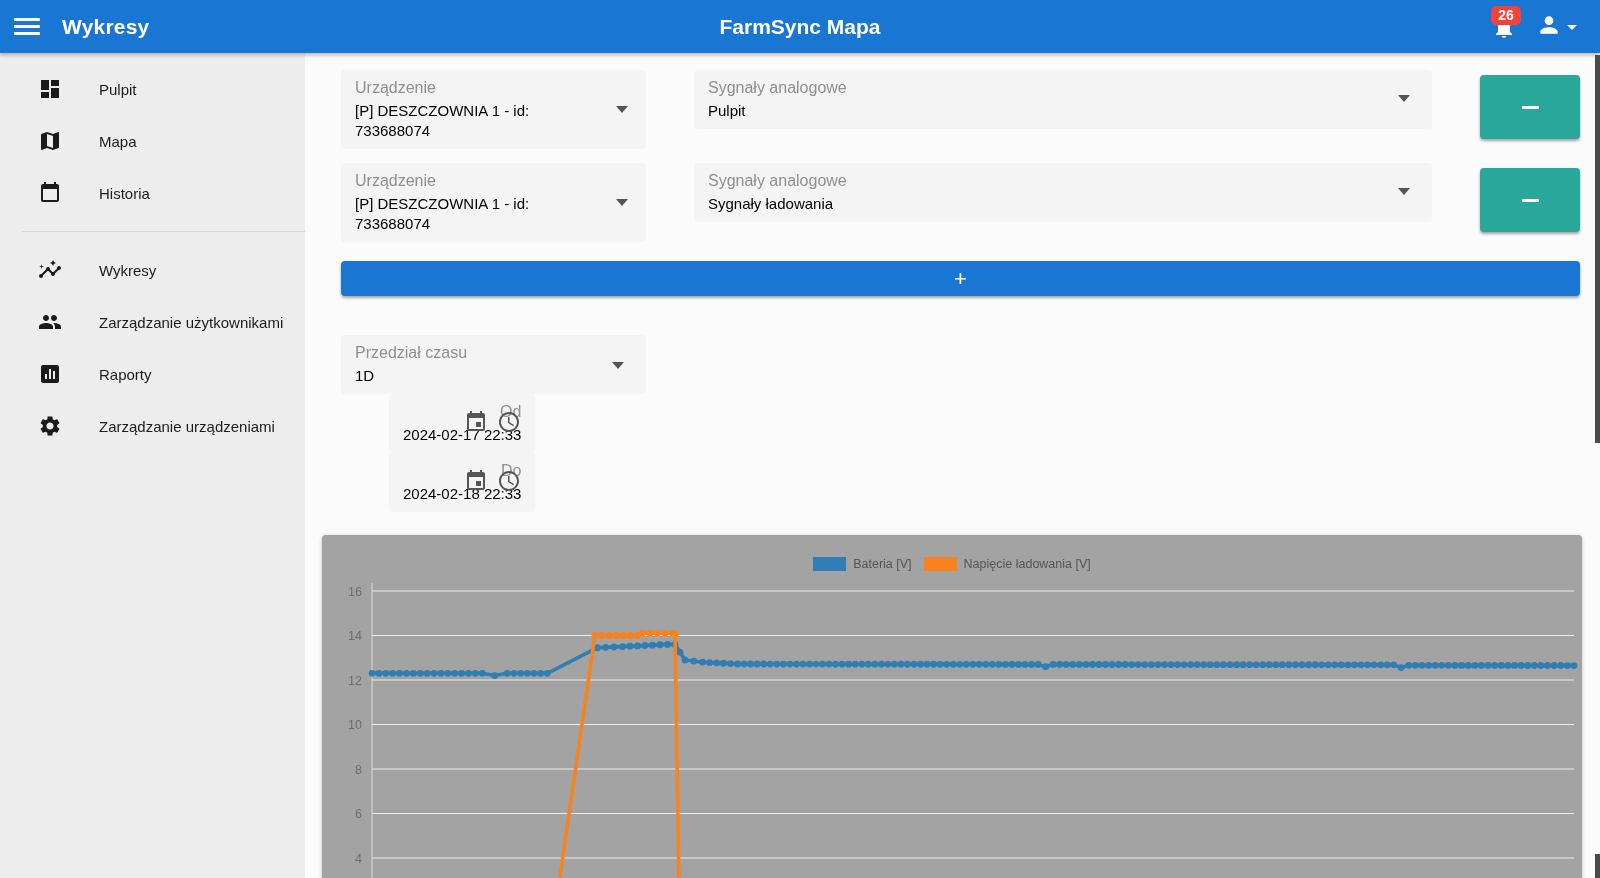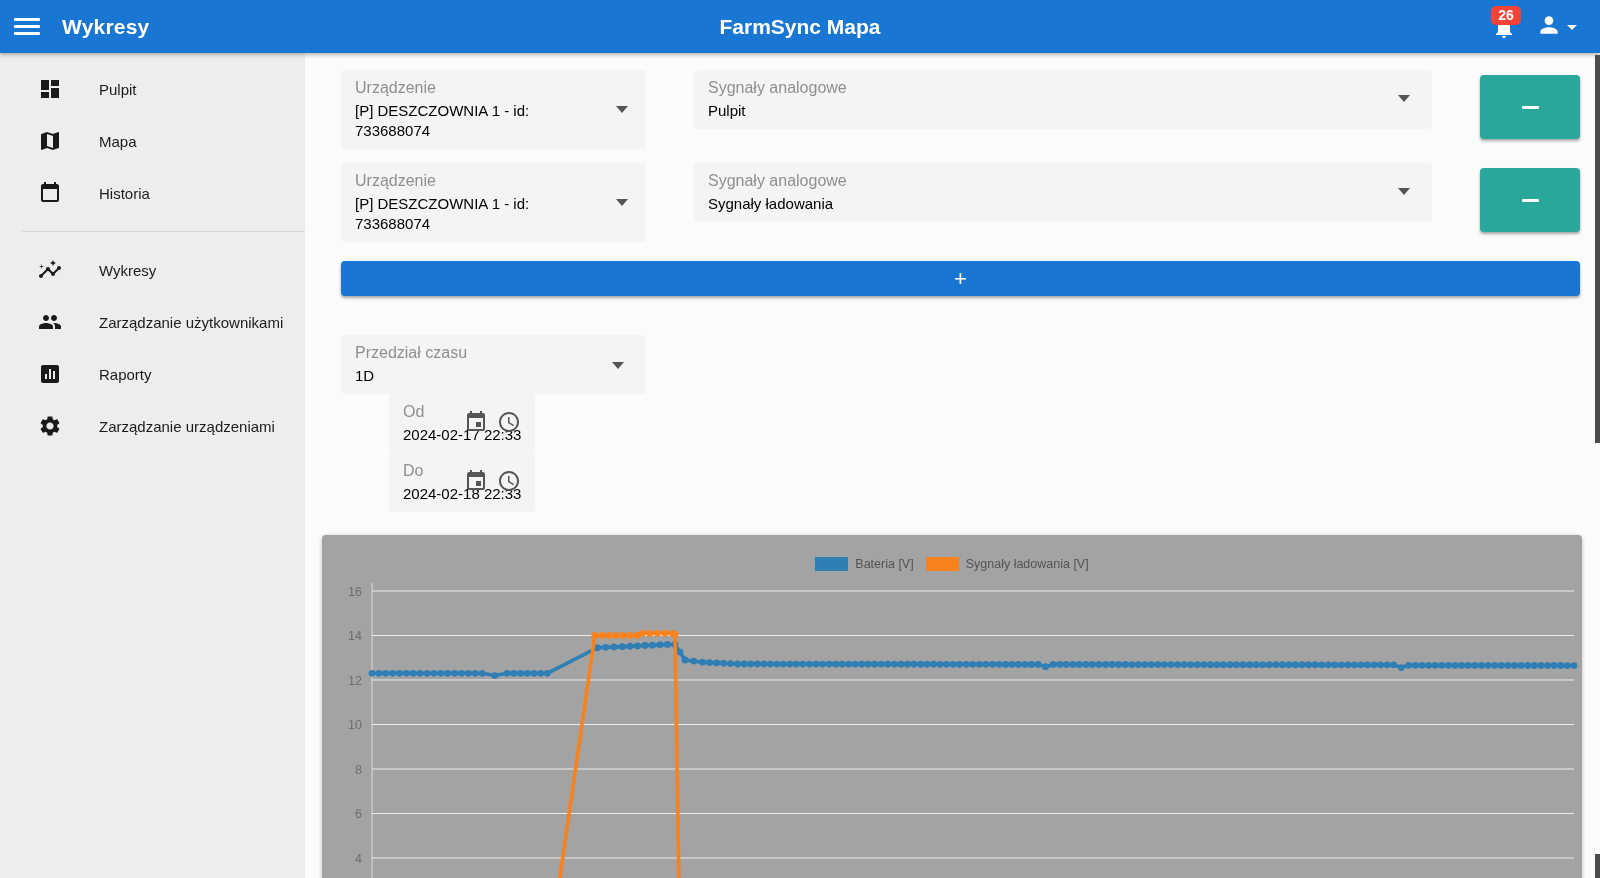--- a/index.html
+++ b/index.html
@@ -47,21 +47,21 @@
   .signal-field .caret { right:22px; top:25px; }
   .interval-field .caret { right:22px; top:27px; }
   .btn-remove { width:100px; height:64px; margin-left:48px; margin-top:5px; background:#2aa79b;
     border:none; border-radius:4px; cursor:pointer; box-shadow:0 2px 3px rgba(0,0,0,.35);
     display:flex; align-items:center; justify-content:center; }
   .minus-glyph { display:block; width:17px; height:3px; background:#fff; border-radius:1px; }
   .btn-add { width:100%; height:35px; margin-top:5px; background:#1976d2; border:none; border-radius:4px;
     cursor:pointer; box-shadow:0 2px 3px rgba(0,0,0,.35); color:#fff; font-size:22px; line-height:30px; }
   .time-row { display:flex; align-items:flex-start; margin-top:39px;flex-direction:column; }
   .interval-field { width:305px; min-height:59px; cursor:pointer; }
-  .date-field { flex:1; min-height:59px; margin-left:48px; }
+  .date-field { flex:1; min-height:59px; margin-left:48px;text-align:right; }
   .date-icons { position:absolute; right:14px; top:16px; display:flex; gap:9px; }
   .date-icons .dicon { width:24px; height:24px; cursor:pointer; }
 
   
   .chart-card { margin:23px 18px 0 17px; height:447px; background:#a3a3a3; border-radius:4px;
     box-shadow:0 1px 4px rgba(0,0,0,.22); }
   .legend-row { padding-top:21px; display:flex; justify-content:center; align-items:center; height:36px; }
   .legend-item { display:flex; align-items:center; margin:0 6px; cursor:pointer; }
   .legend-swatch { width:33px; height:14px; margin-right:7px; }
   .legend-label { font-size:12.5px; color:#545454; white-space:nowrap; }
@@ -217,21 +217,21 @@
   </div>
 
   <div class="chart-card">
     <div class="legend-row">
       <div class="legend-item">
         <span class="legend-swatch" style="background: rgb(47, 126, 180);"></span>
         <span class="legend-label">Bateria [V]</span>
       </div>
       <div class="legend-item">
         <span class="legend-swatch" style="background: rgb(248, 130, 29);"></span>
-        <span class="legend-label">Sygnały ładowania [V]</span>
+        <span class="legend-label">Napięcie ładowania [V]</span>
       </div>
     </div>
     <div class="chart-svg-wrap">
       <svg id="chart-svg" width="1252" height="396">
           <line x1="46" x2="1248" y1="370" y2="370" stroke="#c9c9c9" stroke-width="1"></line>
           <text x="36" y="374.5" text-anchor="end" fill="#6d6d6d" font-size="12.5" font-family="Liberation Sans, sans-serif">0</text>
           <line x1="46" x2="1248" y1="325.5" y2="325.5" stroke="#ececec" stroke-width="1"></line>
           <text x="36" y="330" text-anchor="end" fill="#6d6d6d" font-size="12.5" font-family="Liberation Sans, sans-serif">2</text>
           <line x1="46" x2="1248" y1="281" y2="281" stroke="#ececec" stroke-width="1"></line>
           <text x="36" y="285.5" text-anchor="end" fill="#6d6d6d" font-size="12.5" font-family="Liberation Sans, sans-serif">4</text>

